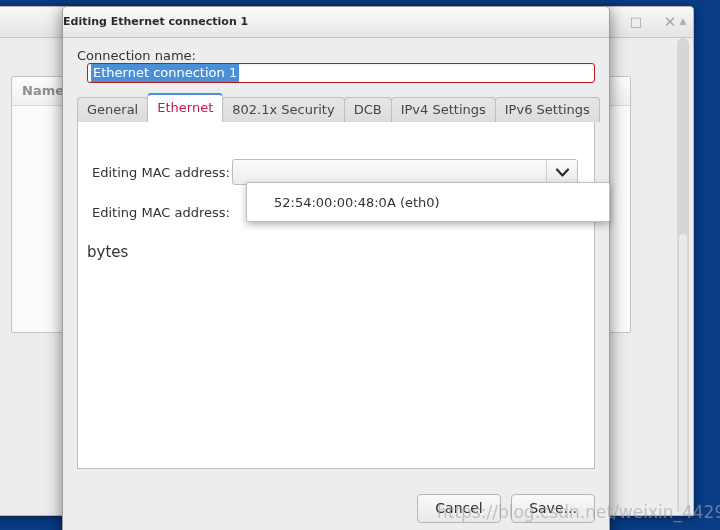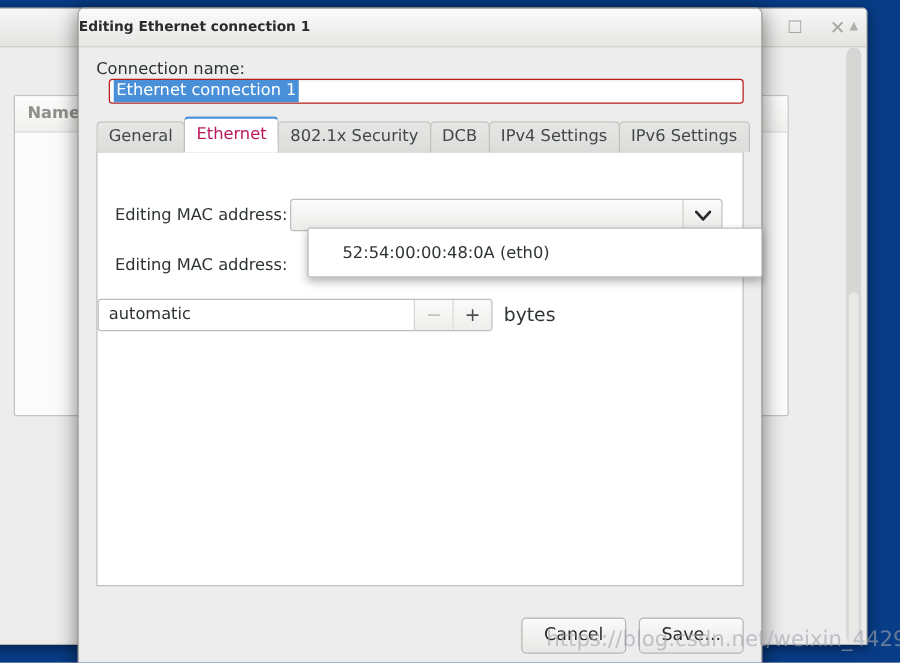--- a/index.html
+++ b/index.html
@@ -420,25 +420,20 @@
             <div class="combo-text"></div>
             <div class="combo-arrow">
               <svg width="13" height="9" viewBox="0 0 13 9">
                 <path d="M1 1.5 L6.5 7.5 L12 1.5" fill="none" stroke="#2b2b2b" stroke-width="2.2" stroke-linecap="round" stroke-linejoin="round"></path>
               </svg>
             </div>
           </div>
         </div>
 
         <div class="form-row" id="row-mtu">
-          <div class="spin">
-            <div class="spin-text">automatic</div>
-            <div class="spin-btn minus">−</div>
-            <div class="spin-btn plus">+</div>
-          </div>
           <div class="unit">bytes</div>
         </div>
 
         <div id="dropdown-popup">
           <div id="dropdown-item">52:54:00:00:48:0A (eth0)</div>
         </div>
 
       </div>
     </div>
 

